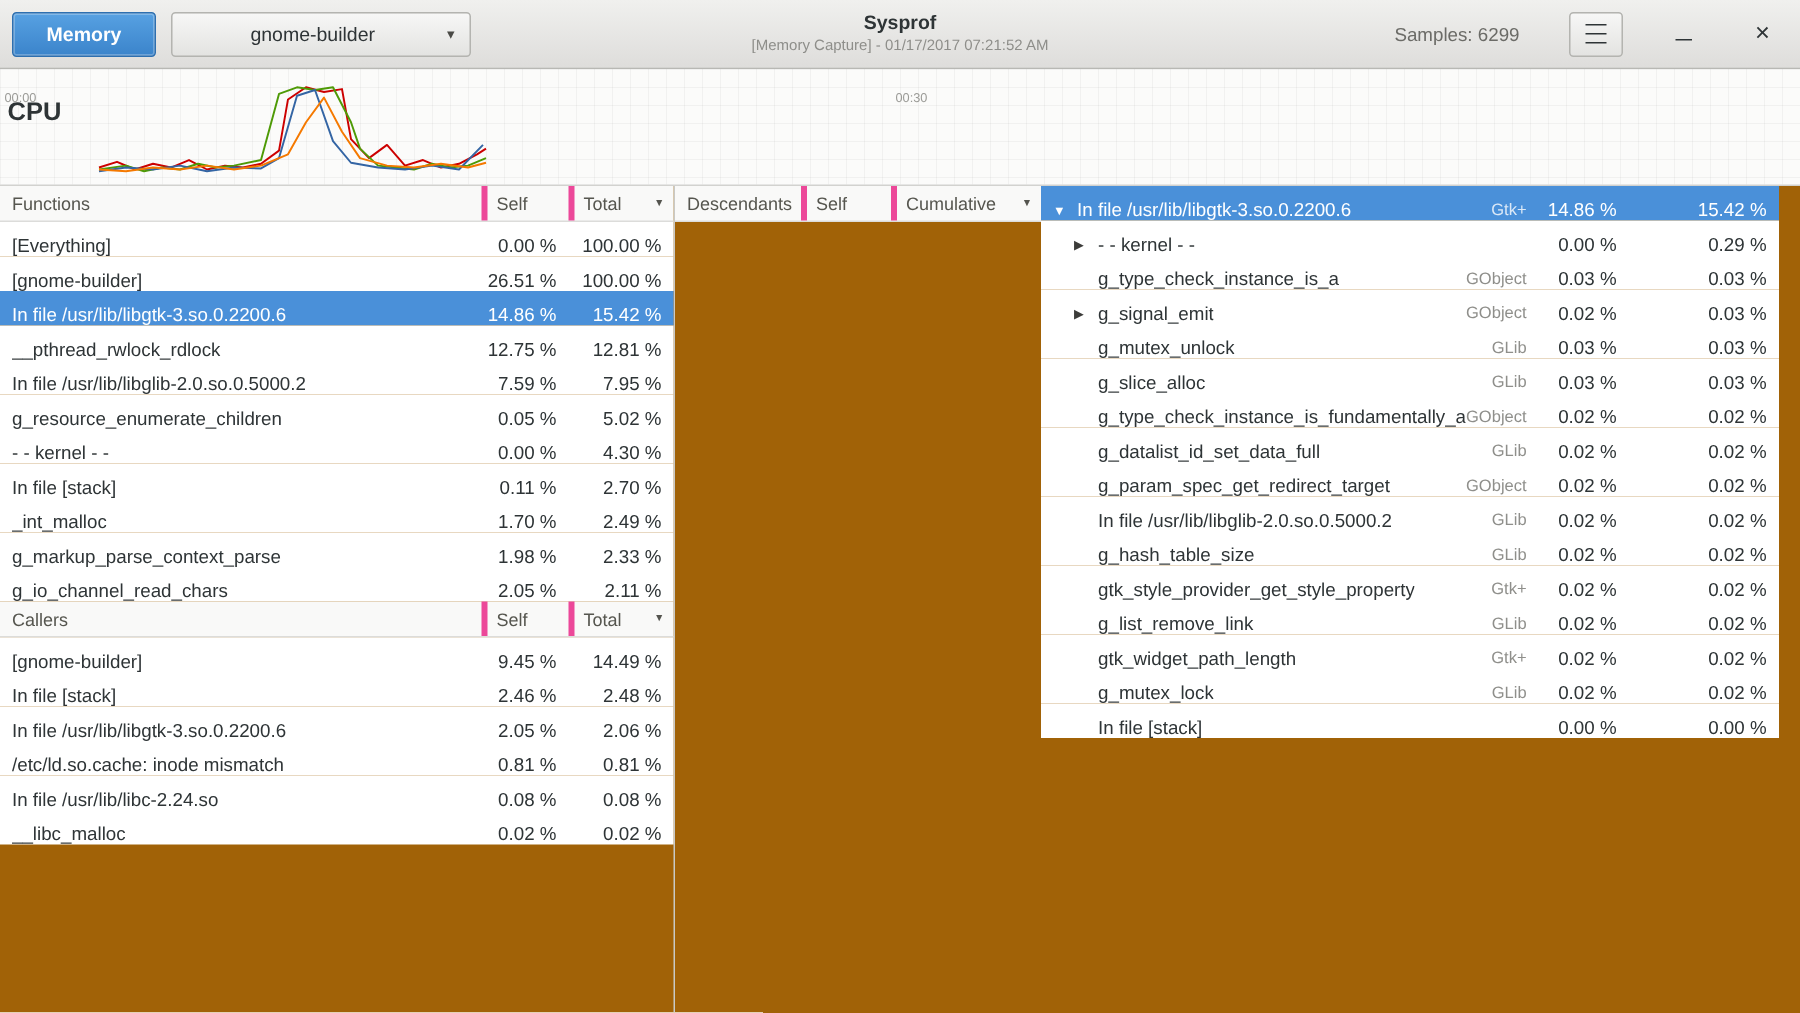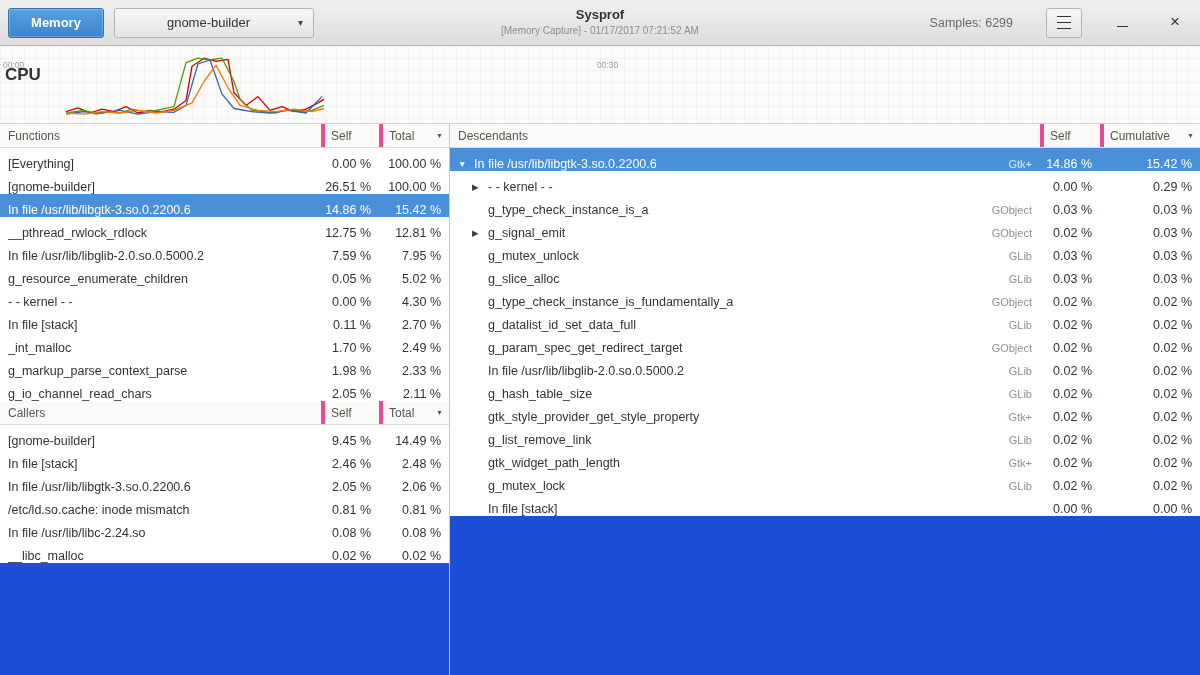--- a/index.html
+++ b/index.html
@@ -52,23 +52,23 @@
     background-image:
       repeating-linear-gradient(to right, rgba(0,0,0,0.04) 0 1px, transparent 1px 12px),
       repeating-linear-gradient(to bottom, rgba(0,0,0,0.04) 0 1px, transparent 1px 12px);
   }
   .cpu-svg{position:absolute;left:0;top:0;}
   .cpu-label{position:absolute;left:5px;top:19px;font-size:17px;color:#2e3436;font-weight:bold;}
   .tick{position:absolute;top:14px;font-size:8.5px;color:#9b9b97;}
   .tick-start{left:3px;}
   .tick-mid{left:597px;}
   
-  .main{display:flex;height:551px;background:#1d4ed8;}
+  .main{display:flex;height:551px;background:#a16207;}
   .pane-left{width:450px;box-sizing:border-box;border-right:1px solid #c9c9c6;display:flex;flex-direction:column;}
-  .pane-right{flex:1;display:flex;flex-direction:column;min-width:0;}
+  .pane-right{flex:1;display:flex;flex-direction:row;min-width:0;}
   
   .thead{
     height:24px;box-sizing:border-box;display:flex;align-items:stretch;flex:0 0 auto;
     background:#f9f9f8;border-bottom:1px solid #dcdcda;font-size:12px;color:#56564f;
   }
   .hcell{box-sizing:border-box;display:flex;align-items:center;padding:0 6px;}
   .hcell + .hcell{border-left:4px solid #ec4899;}
   .hname{flex:1;padding-left:8px;min-width:0;}
   .hnum{justify-content:space-between;}
   .w-self{width:58px;}

